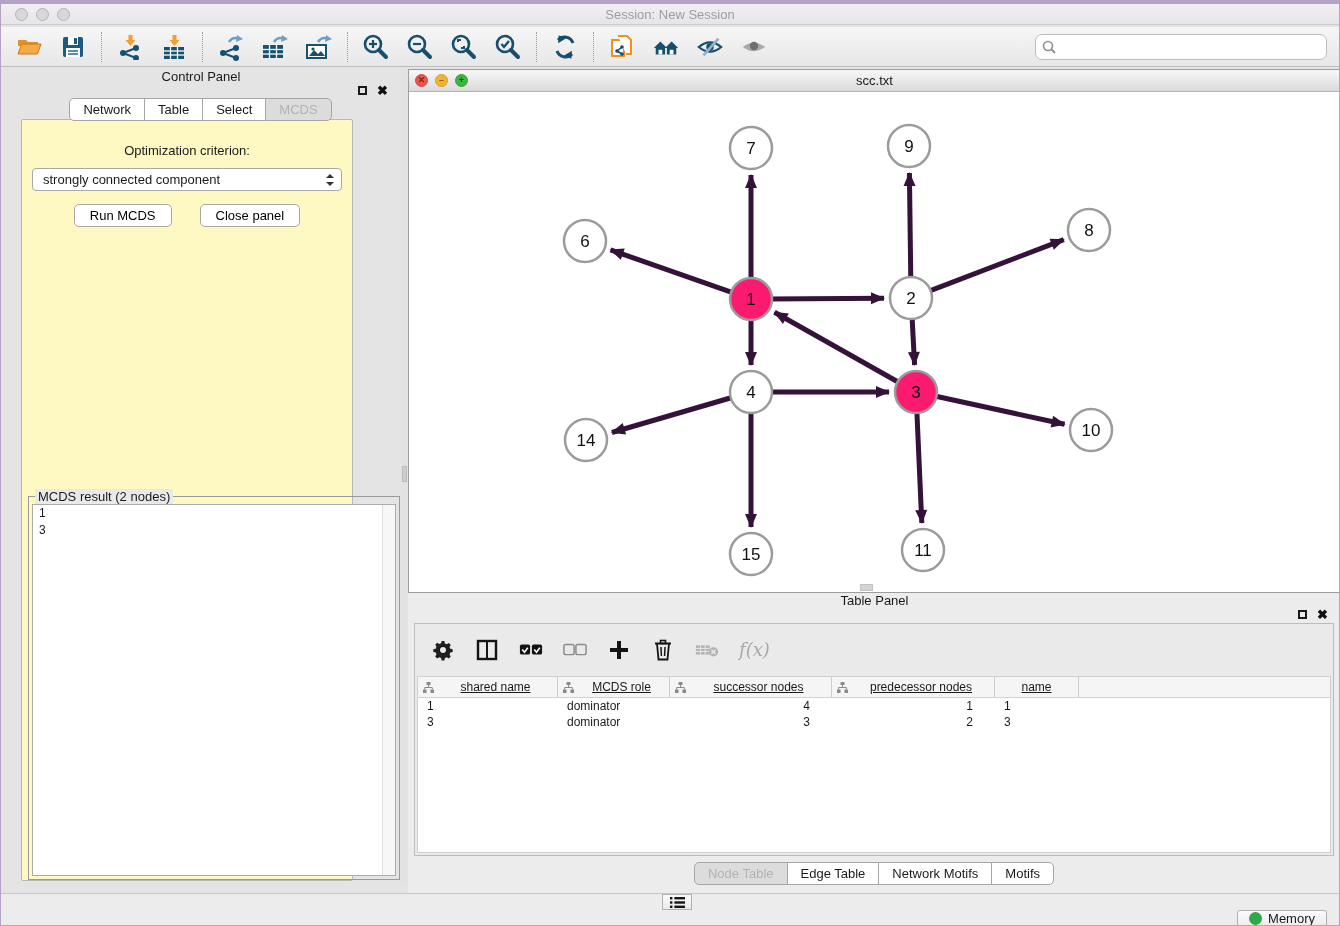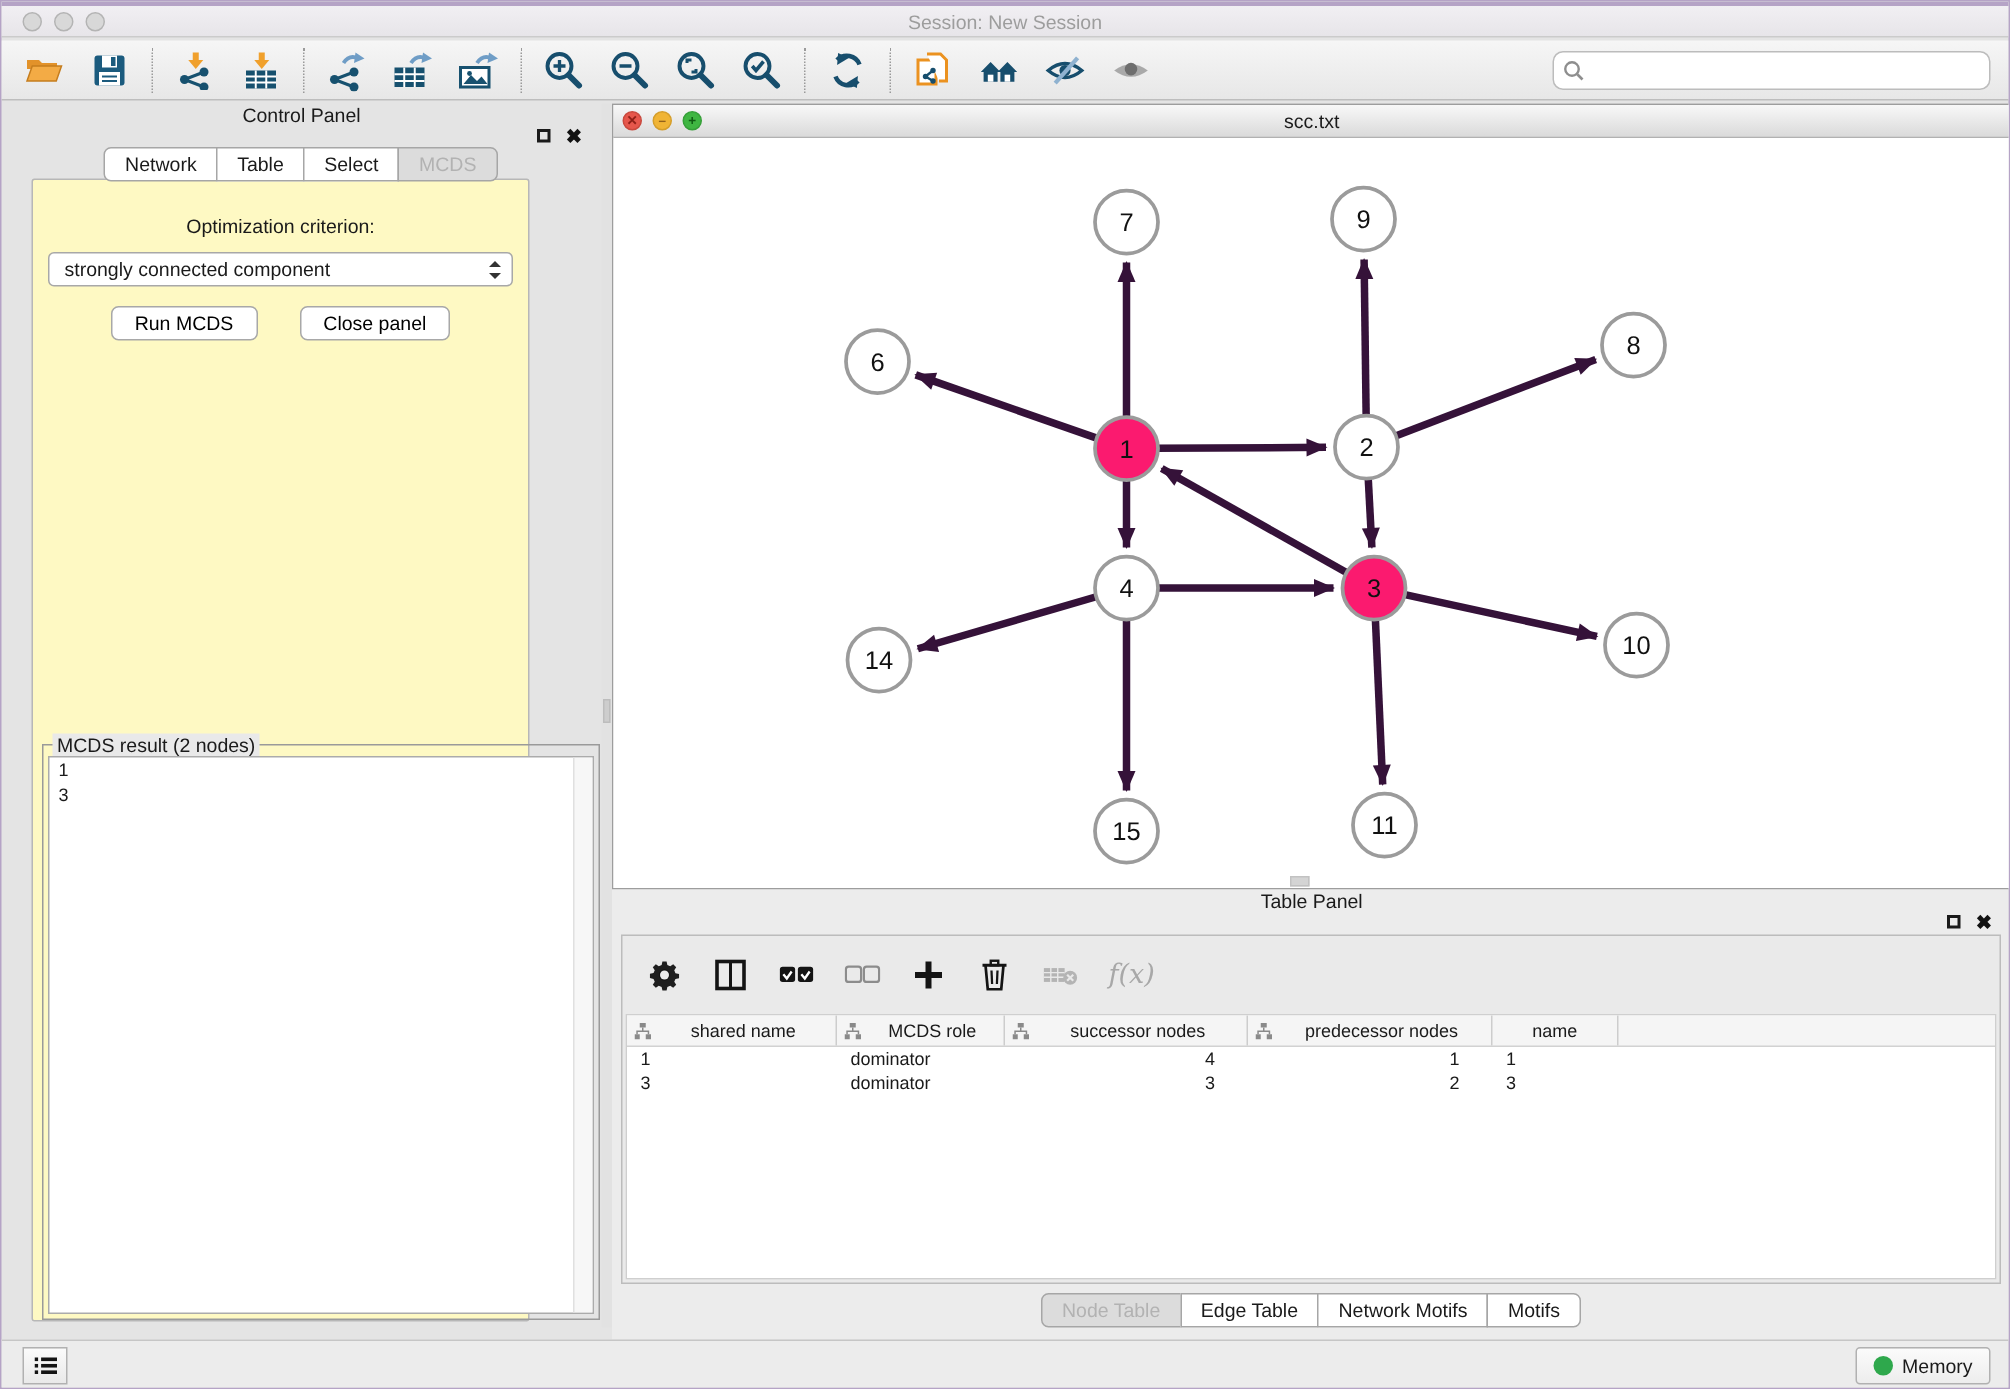--- a/index.html
+++ b/index.html
@@ -71,28 +71,28 @@
   .nw-grip{position:absolute;left:451px;bottom:1px;width:13px;height:7px;background:#d4d4d4;border:1px solid #c2c2c2;cursor:row-resize;}
   
   .table-panel{position:absolute;left:407px;top:592px;width:933px;height:300px;background:#ececec;}
   .tp-container{position:absolute;left:6px;top:30px;width:920px;height:233px;background:#eaeaea;border:1px solid #bcbcbc;}
   .tp-toolbar{height:51px;display:flex;align-items:center;gap:20px;padding:0 16px;}
   .tp-toolbar .ticon{width:24px;height:24px;}
   .fx{font-family:"DejaVu Serif",serif;font-style:italic;font-size:18px;color:#a8a8a8;}
   .tp-table{position:absolute;left:2px;right:2px;top:52px;bottom:2px;background:#fff;border:1px solid #cfcfcf;}
   .tp-header-row{display:flex;height:21px;background:#f5f5f5;border-bottom:1px solid #d2d2d2;}
   .header-cell{display:flex;align-items:center;border-right:1px solid #cdcdcd;font-size:12px;cursor:pointer;}
-  .header-cell .hc-label{flex:1;text-align:center;padding:0 4px;}
+  .header-cell .hc-label{flex:1;text-align:center;padding:0 4px;text-decoration:underline;}
   .hc-icon{margin-left:5px;flex:0 0 auto;display:flex;}
   .trow{display:flex;height:16px;align-items:center;font-size:12px;cursor:default;}
   .tcell{overflow:hidden;white-space:nowrap;}
   .tp-tabs{position:absolute;left:0;right:0;top:269px;display:flex;justify-content:center;text-align:center;}
   
   .statusbar{position:absolute;left:0;right:0;top:892px;height:34px;background:#ececec;
-    border-top:1px solid #c6c6c6;display:flex;align-items:center;}
+    border-top:1px solid #c6c6c6;display:flex;align-items:center;flex-direction:column;}
   .list-btn{margin-left:14px;width:30px;height:25px;background:linear-gradient(#fbfbfb,#e9e9e9);
     border:1px solid #b1b1b1;display:flex;align-items:center;justify-content:center;cursor:pointer;}
   .memory-btn{margin-left:auto;margin-right:12px;height:25px;display:flex;align-items:center;gap:6px;
     padding:0 11px;background:linear-gradient(#fbfbfb,#ededed);border:1px solid #b1b1b1;
     border-radius:3px;font-size:13px;cursor:pointer;}
   .memory-dot{width:13px;height:13px;border-radius:50%;}
 </style>
 </head>
 <body>
 

